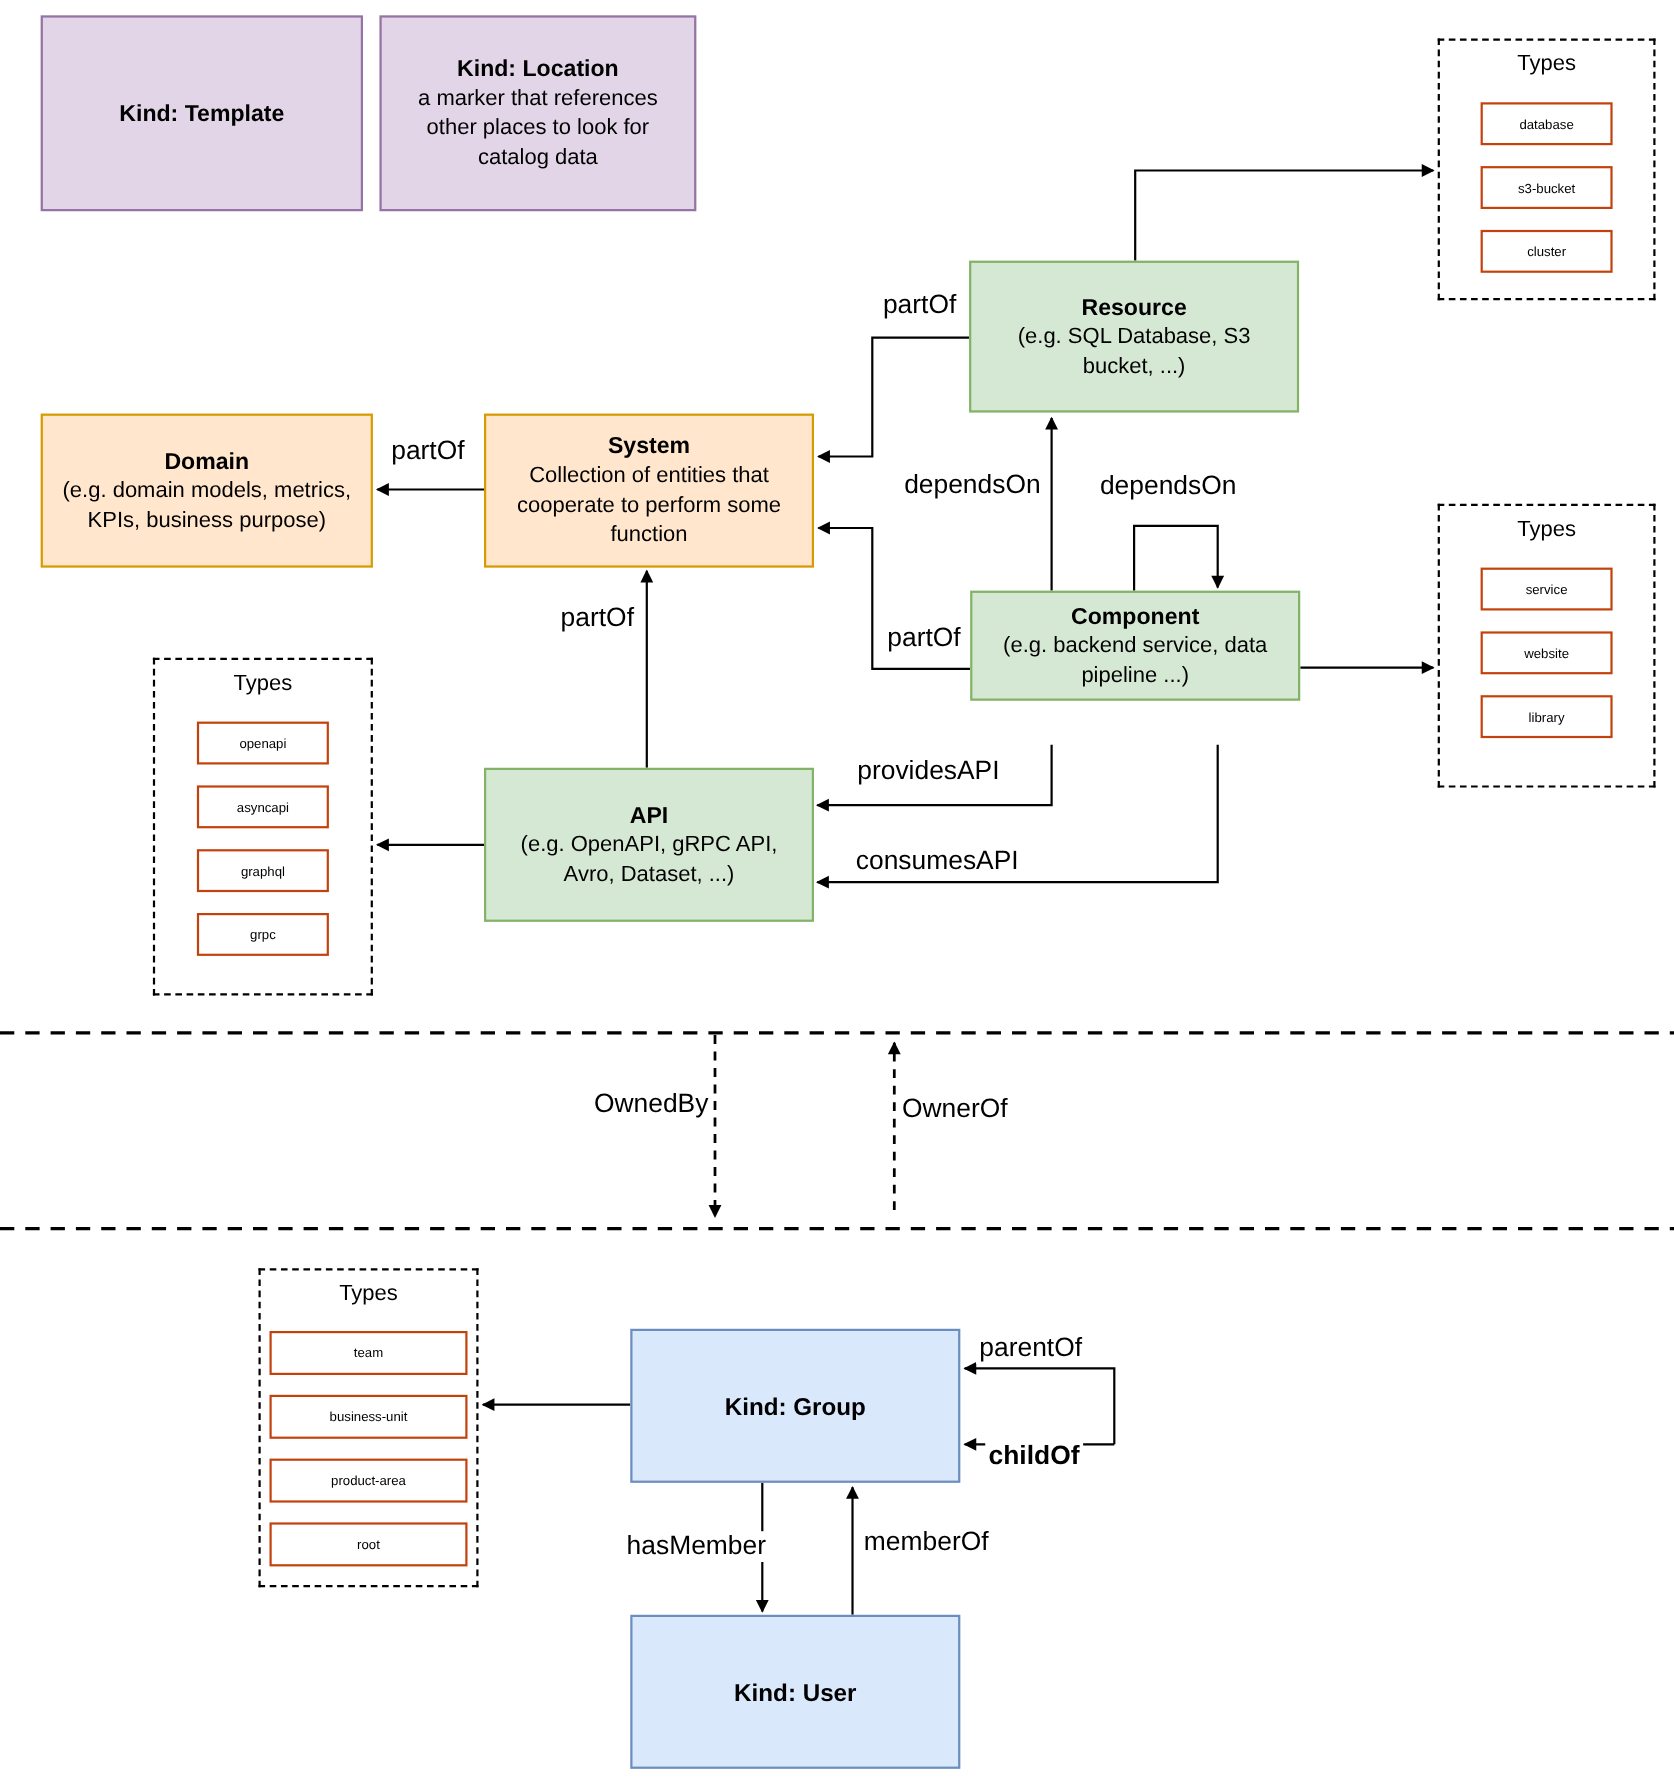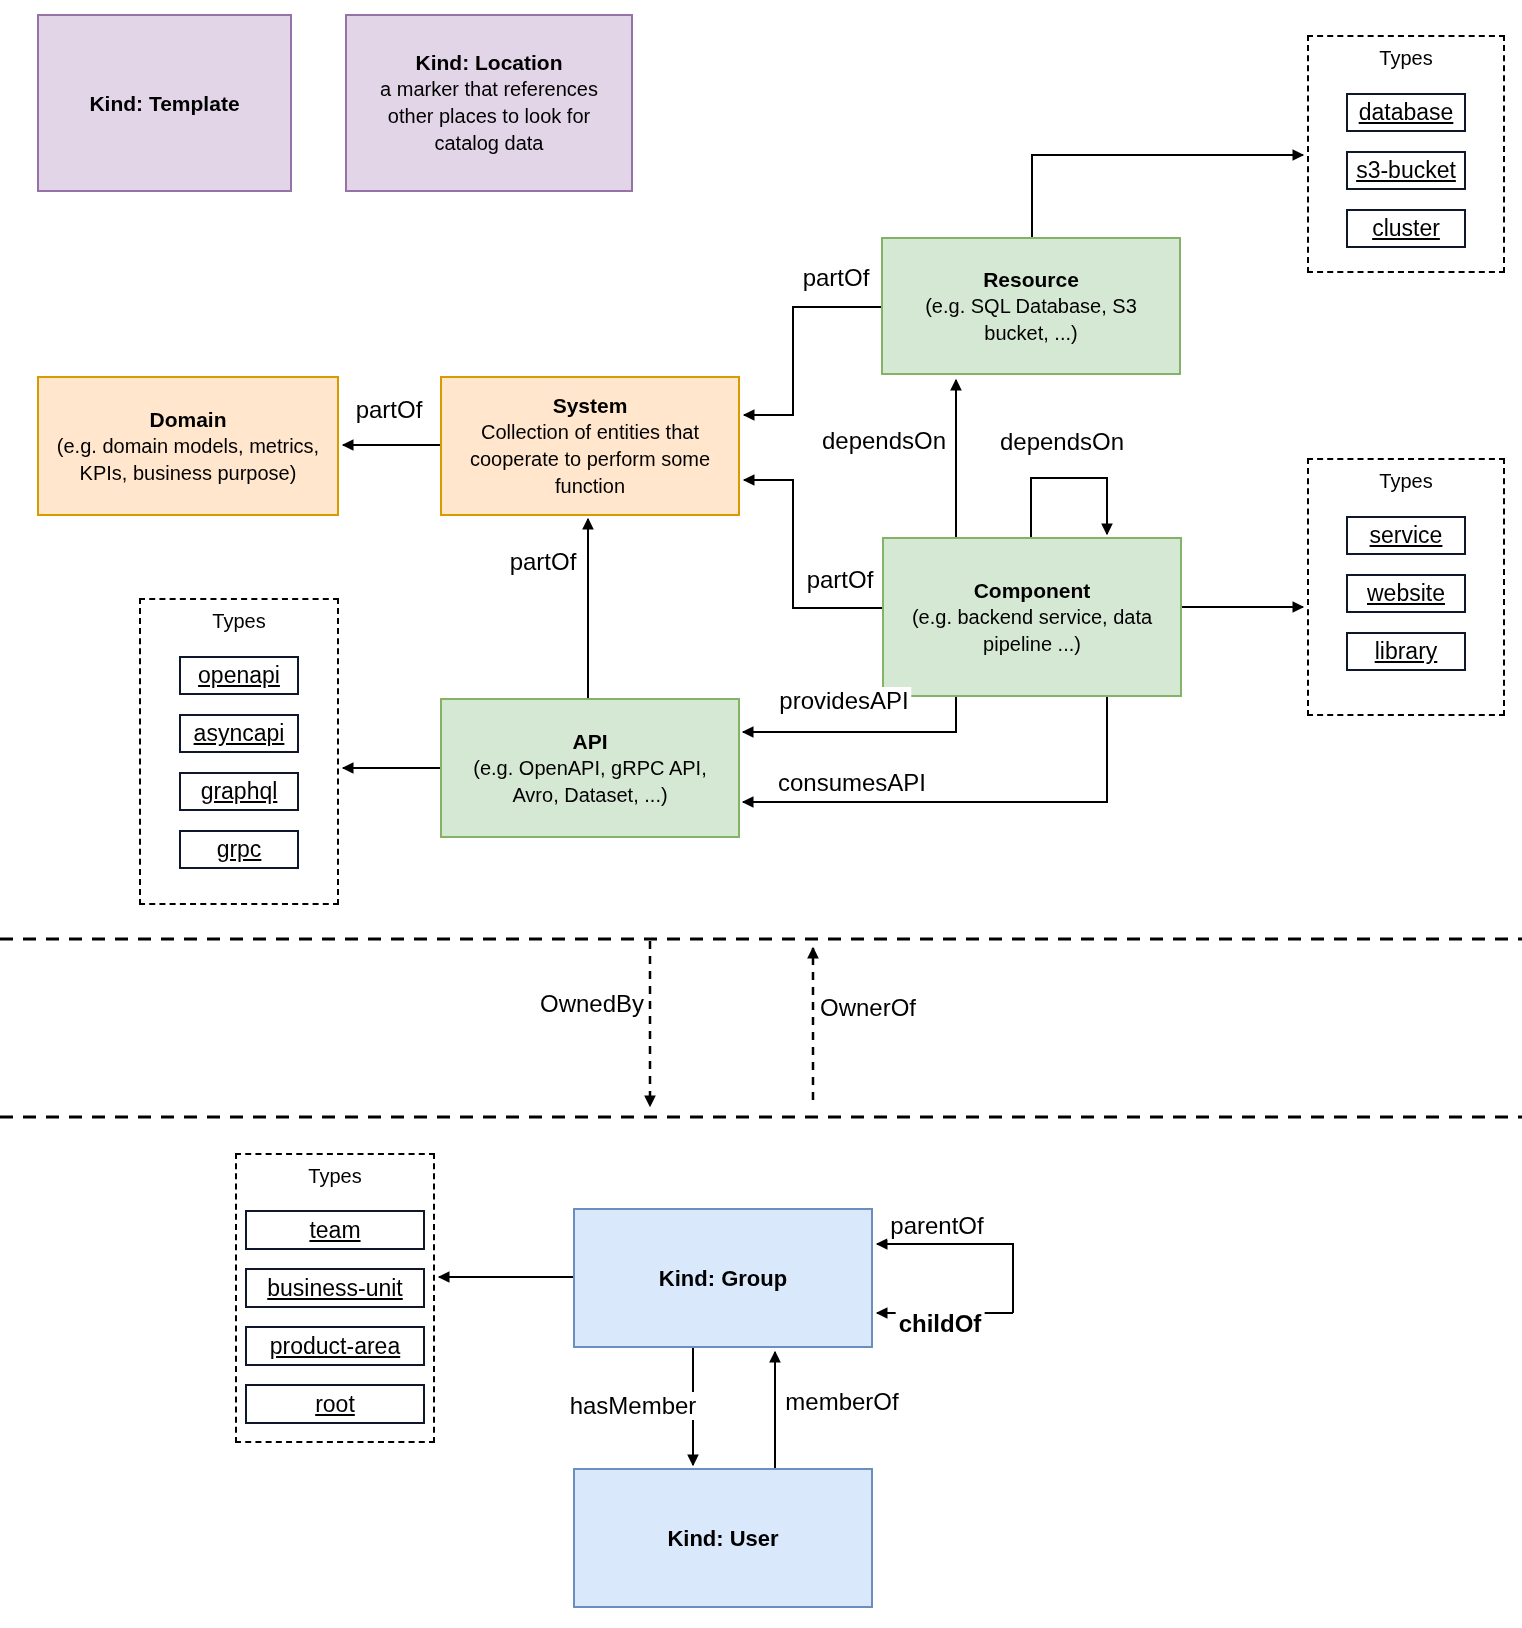--- a/index.html
+++ b/index.html
@@ -13,40 +13,40 @@
     display:flex;flex-direction:column;justify-content:center;align-items:center;
     text-align:center;padding:4px 10px;font-size:20px;line-height:27px;
   }
   .node .nt{font-weight:bold;font-size:21px;}
   .purple{background:#E1D5E7;border-color:#9673A6;}
   .orange{background:#FFE6CC;border-color:#D79B00;}
   .green{background:#D5E8D4;border-color:#82B366;}
   .blue{background:#DAE8FC;border-color:#6C8EBF;}
   .blue .nt{font-size:22px;}
 
-  #n-template{left:37px;top:14px;width:255px;height:178px;}
+  #n-template{left:37px;top:14px;width:293px;height:178px;}
   #n-location{left:345px;top:14px;width:288px;height:178px;}
   #n-resource{left:881px;top:237px;width:300px;height:138px;}
   #n-domain{left:37px;top:376px;width:302px;height:140px;}
   #n-system{left:440px;top:376px;width:300px;height:140px;}
-  #n-component{left:882px;top:537px;width:300px;height:160px;}
+  #n-component{left:882px;top:537px;width:300px;height:100px;}
   #n-api{left:440px;top:698px;width:300px;height:140px;}
   #n-group{left:573px;top:1208px;width:300px;height:140px;}
   #n-user{left:573px;top:1468px;width:300px;height:140px;}
 
   .tbox{
     position:absolute;z-index:2;box-sizing:border-box;border:2px dashed #000;
     display:flex;flex-direction:column;align-items:center;padding-top:10px;
     font-size:20px;background:transparent;
   }
   .tbox .tt{margin-bottom:4px;}
   .tbox .ti{
-    box-sizing:border-box;border:2px solid #0f172a;background:#fff;
+    box-sizing:border-box;border:2px solid #c2410c;background:#fff;
     display:flex;align-items:center;justify-content:center;
-    width:120px;height:39px;margin-top:19px;font-size:23px;text-decoration:underline;
+    width:120px;height:39px;margin-top:19px;font-size:12px;
   }
   #t-resource{left:1307px;top:35px;width:198px;height:238px;}
   #t-component{left:1307px;top:458px;width:198px;height:258px;}
   #t-api{left:139px;top:598px;width:200px;height:307px;}
   #t-group{left:235px;top:1153px;width:200px;height:290px;}
   #t-group .ti{width:180px;height:40px;margin-top:18px;}
 
   .elabel{
     position:absolute;z-index:3;transform:translate(-50%,-50%);
     font-size:24px;white-space:nowrap;background:#ffffff;padding:0 3px;

